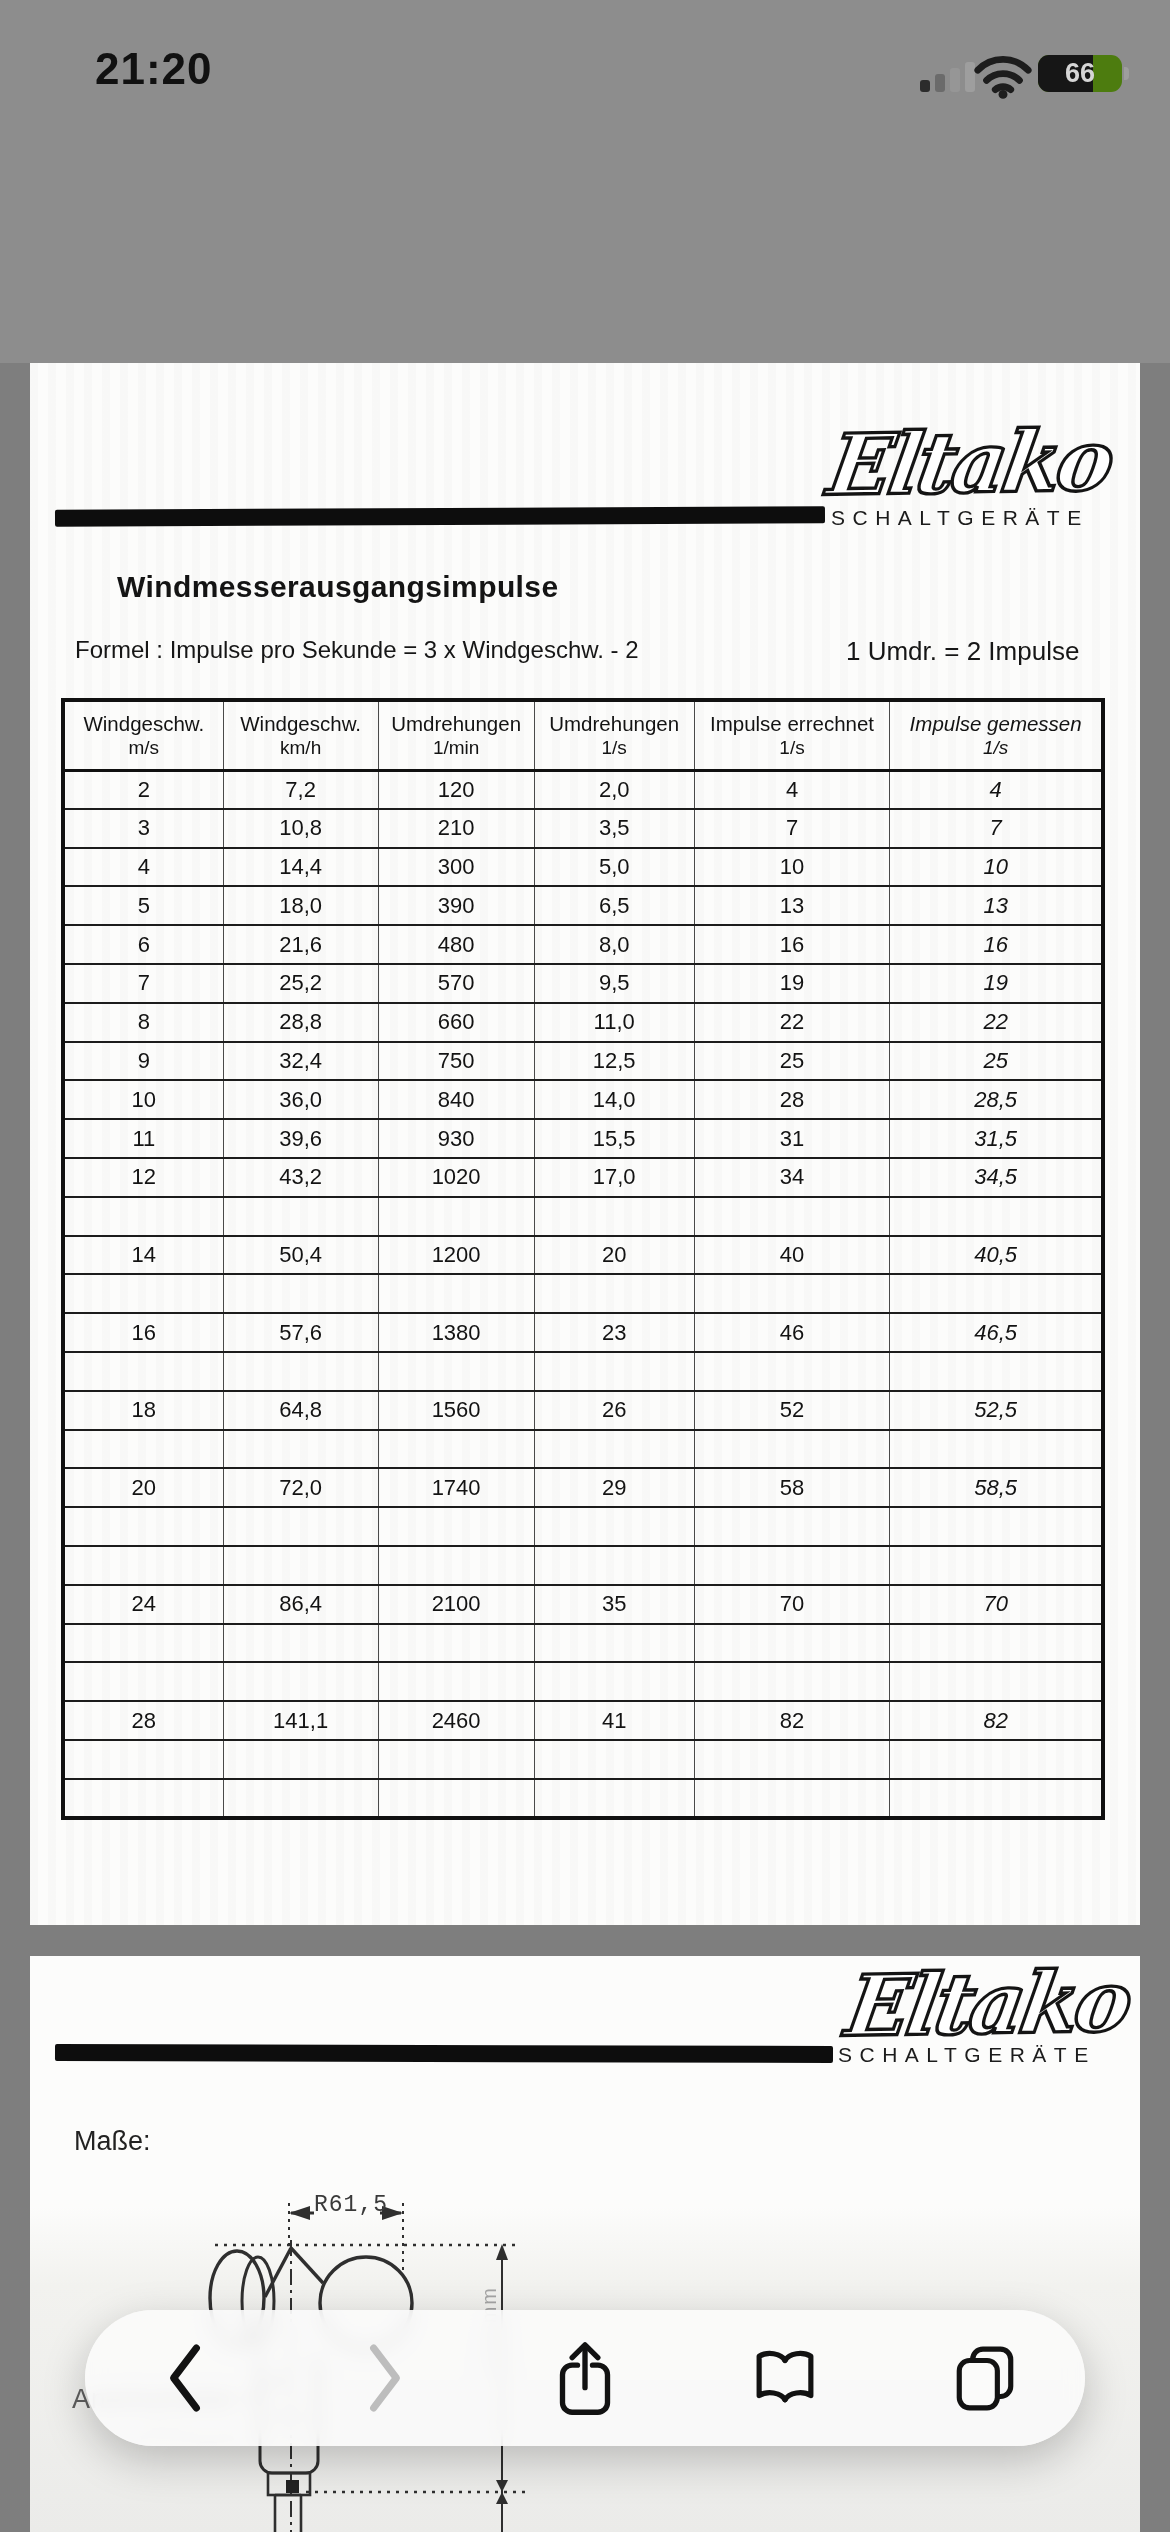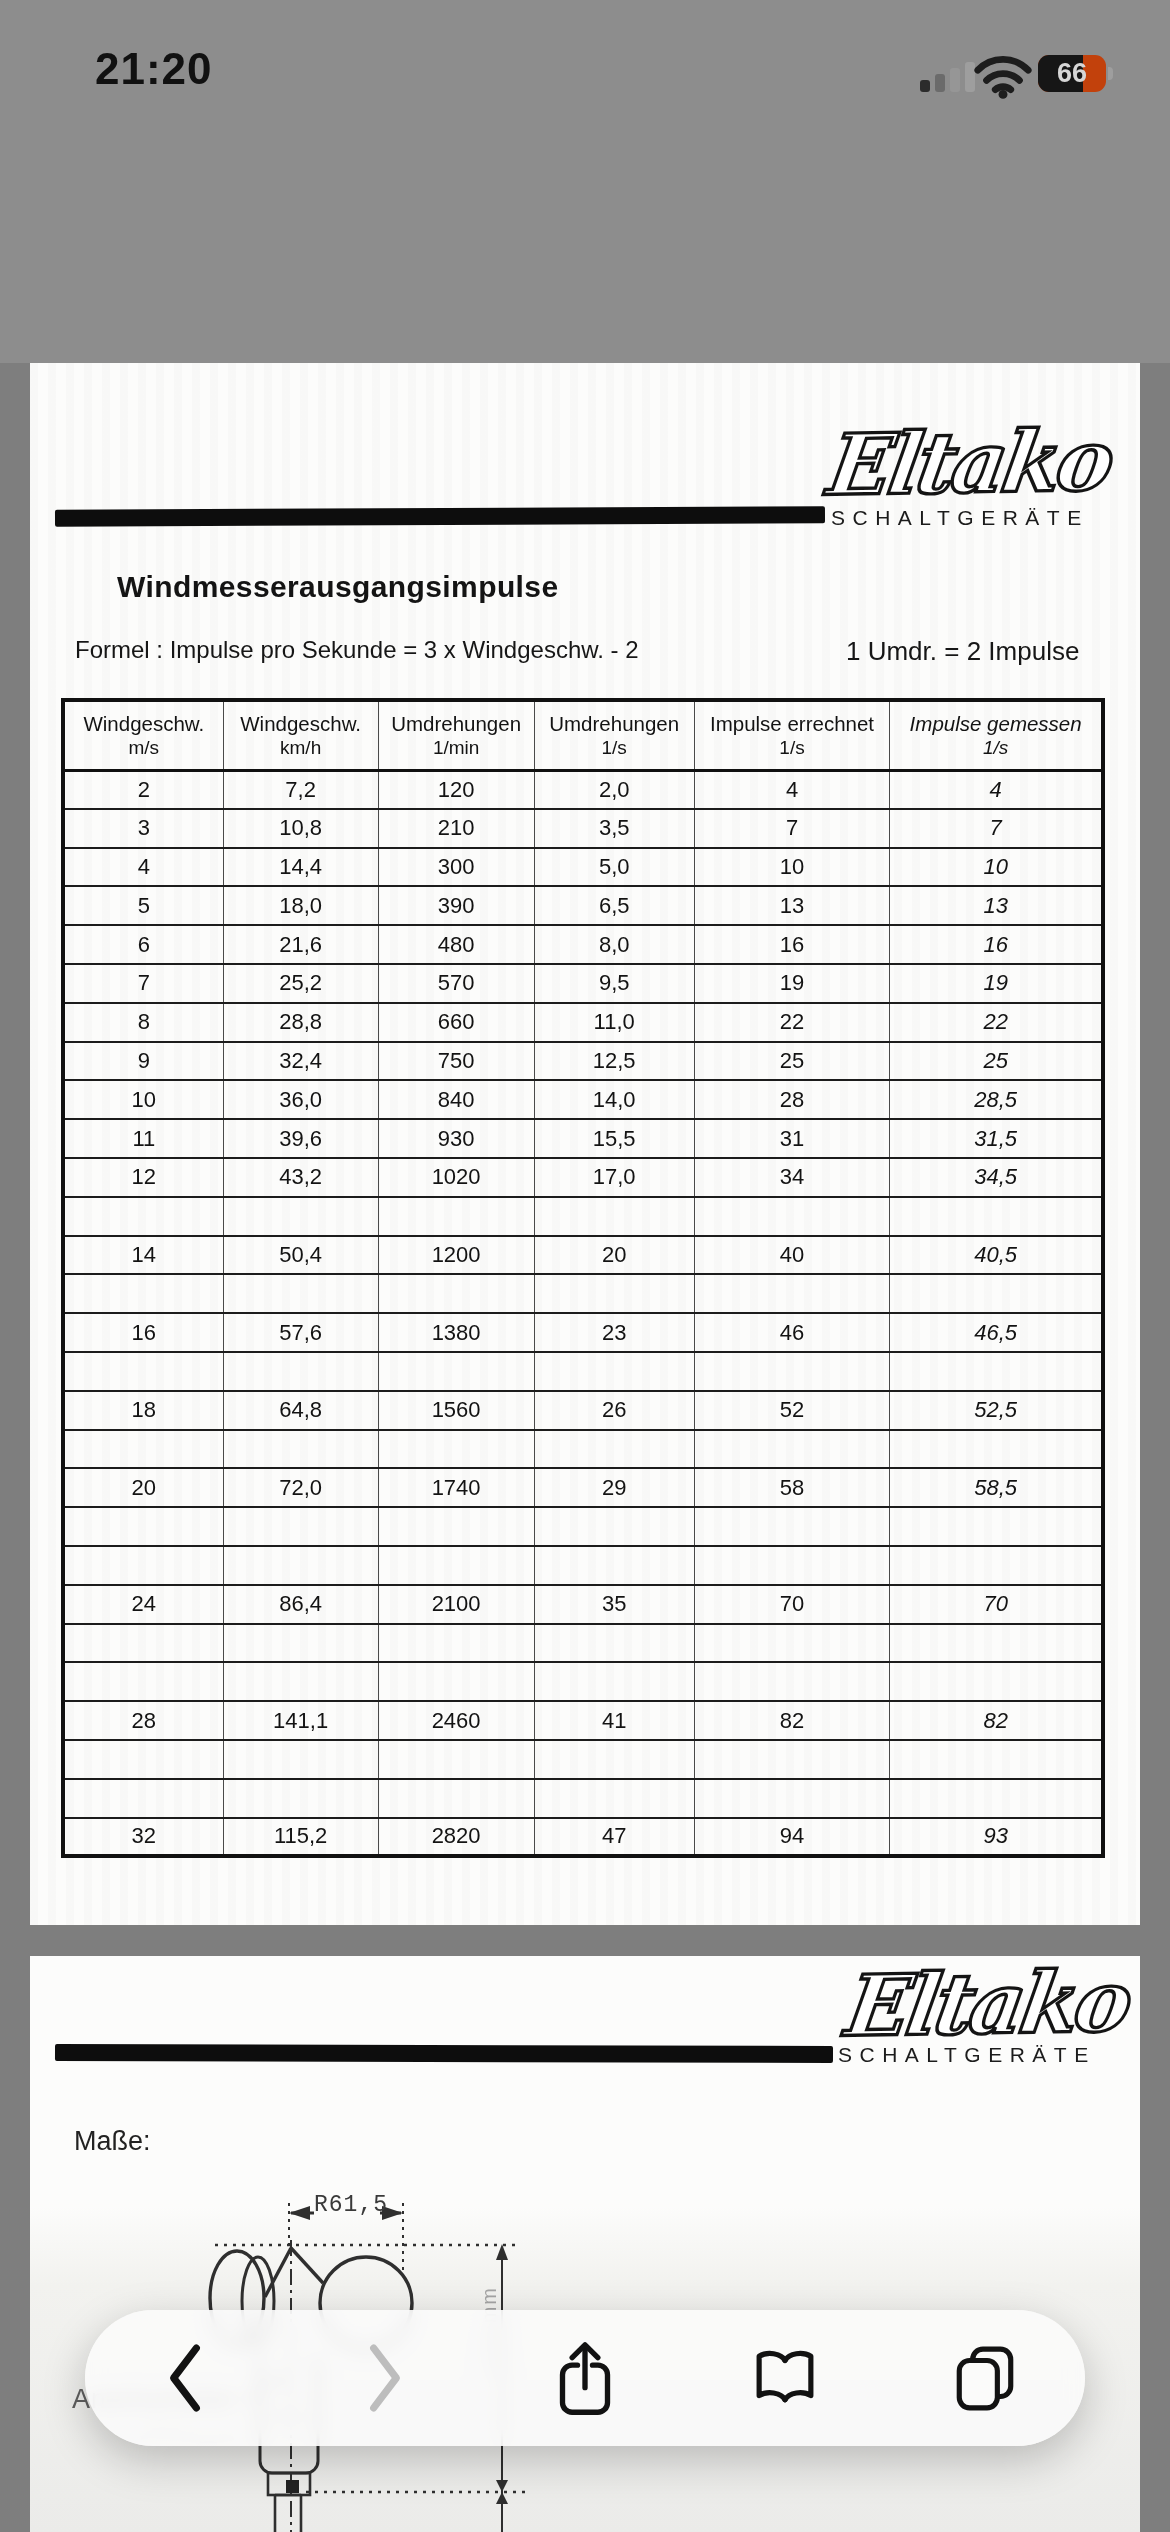--- a/index.html
+++ b/index.html
@@ -12,21 +12,21 @@
   .top-band{position:absolute;left:0;top:0;width:1170px;height:363px;background:#8d8d8d;}
   .status-bar{position:absolute;left:0;top:0;width:1170px;height:110px;}
   .time{position:absolute;left:95px;top:44px;font-size:44px;font-weight:700;color:#111;letter-spacing:1px;}
   .sig{position:absolute;left:920px;top:56px;width:72px;height:36px;display:flex;align-items:flex-end;gap:5px;}
   .sig i{display:block;width:10px;border-radius:3px;}
   .sig i:nth-child(1){height:12px;background:#2c2c2c;}
   .sig i:nth-child(2){height:18px;background:#6b6b6b;}
   .sig i:nth-child(3){height:24px;background:#969696;}
   .sig i:nth-child(4){height:30px;background:#9e9e9e;}
   .wifi{position:absolute;left:972px;top:52px;}
-  .battery{position:absolute;left:1038px;top:55px;width:68px;height:37px;border-radius:11px;background:#c2410c;}
+  .battery{position:absolute;left:1038px;top:55px;width:84px;height:37px;border-radius:11px;background:#4d7c0f;}
   .battery .fill{position:absolute;left:0;top:0;bottom:0;width:66%;background:#161616;border-radius:11px 0 0 11px;}
   .battery .pct{position:absolute;inset:0;display:flex;align-items:center;justify-content:center;
     font-size:27px;font-weight:700;color:#d6d6d6;letter-spacing:0;}
   .battery .nub{position:absolute;right:-7px;top:12px;width:5px;height:13px;border-radius:0 4px 4px 0;background:#9e9e9e;}
   
   .url-pill{position:absolute;left:62px;top:143px;width:1053px;height:128px;border-radius:64px;
     background:#8e8e8e;border:3px solid #bcbcbc;box-sizing:border-box;}
   .url-text{position:absolute;inset:0;display:flex;align-items:center;justify-content:center;
     font-size:41px;font-weight:600;color:#fafafa;letter-spacing:.5px;}
   .reload{position:absolute;right:38px;top:50%;transform:translateY(-54%);font-size:50px;color:#f3f3f3;
@@ -364,28 +364,20 @@
           <td class="meas"></td>
         </tr>
         <tr>
           <td></td>
           <td></td>
           <td></td>
           <td></td>
           <td></td>
           <td class="meas"></td>
         </tr>
-        <tr>
-          <td>32</td>
-          <td>115,2</td>
-          <td>2820</td>
-          <td>47</td>
-          <td>94</td>
-          <td class="meas">93</td>
-        </tr>
       </tbody>
   </table>
 </div>
 
 <div class="page page2">
   <span class="eltako logo2">Eltako</span>
   <div class="brandbar bar2"></div>
   <div class="tagline tag2">SCHALTGERÄTE</div>
 
   <div class="maße">Maße:</div>

